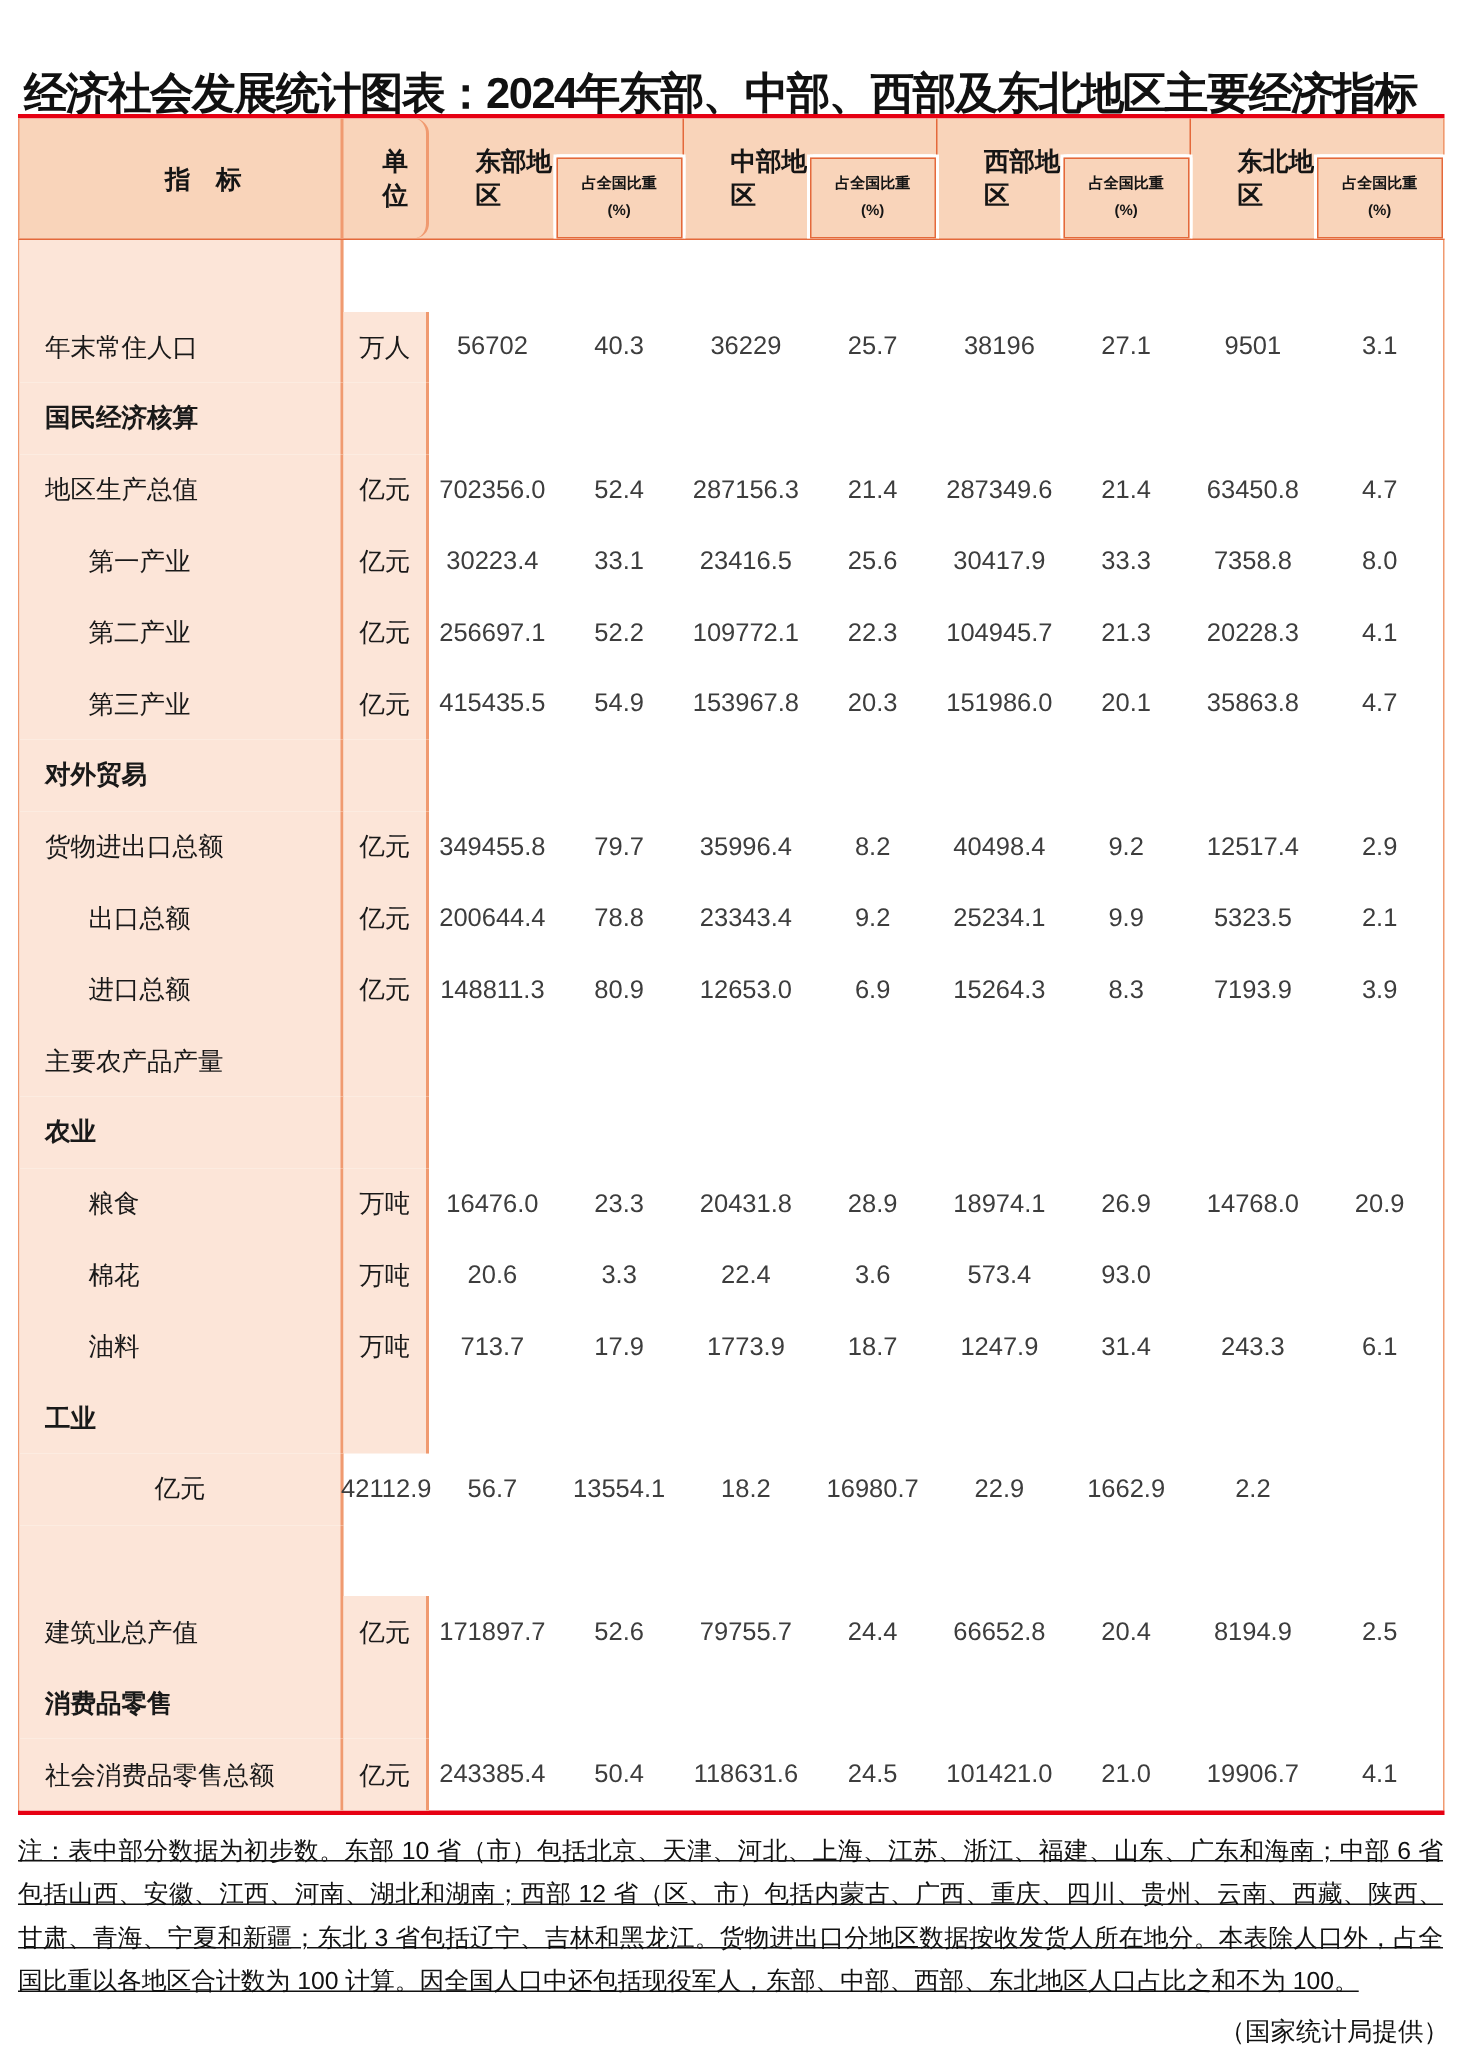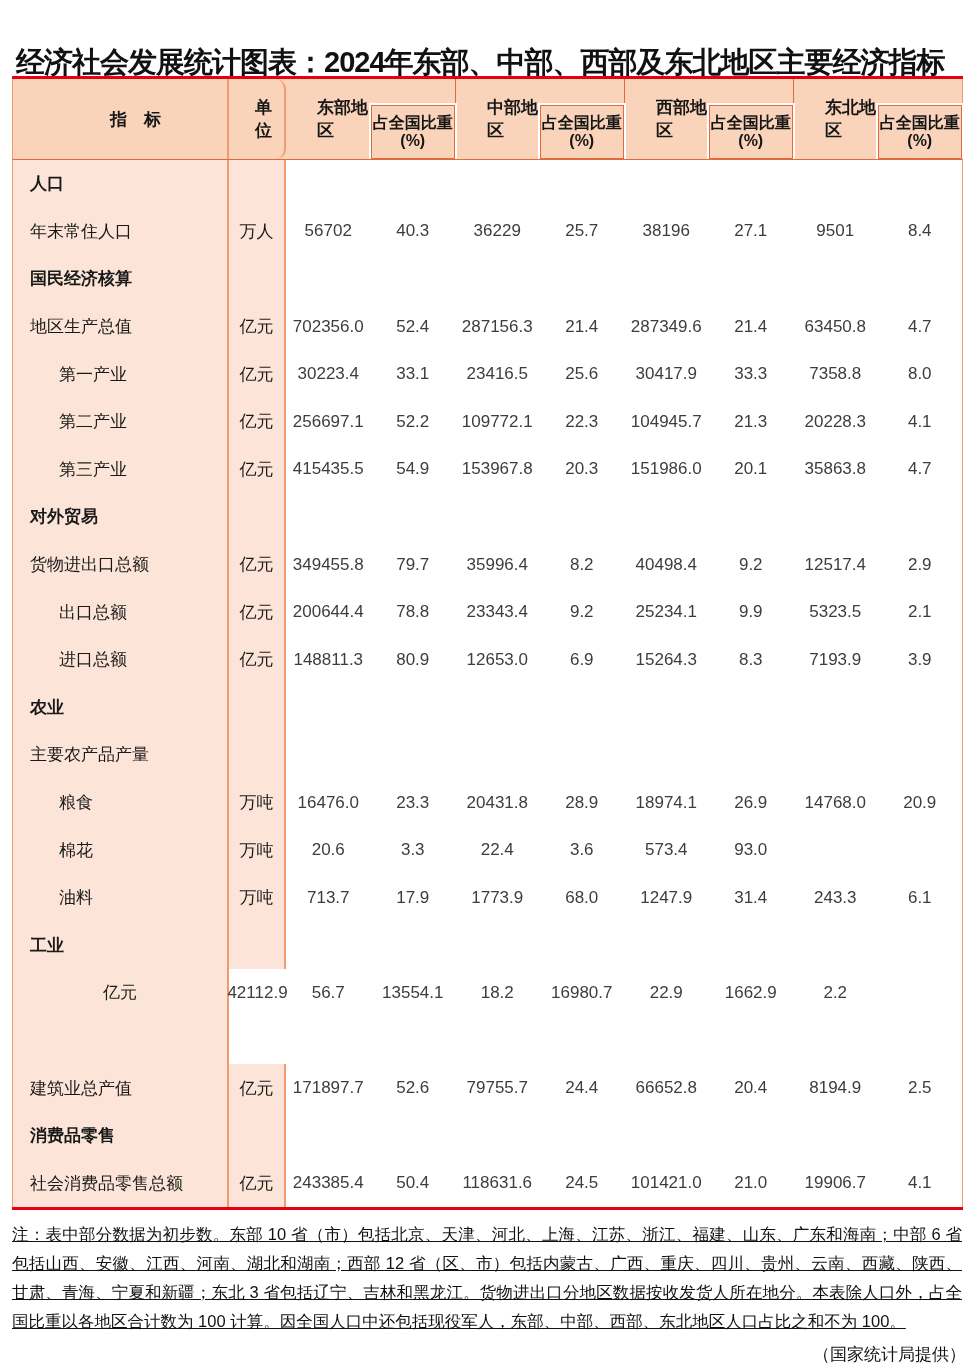--- a/index.html
+++ b/index.html
@@ -36,21 +36,21 @@
   .h-indicator{border-right:2px solid var(--soft);}
   .h-unit{border-right:2px solid var(--soft);border-radius:10px;}
   .h-region.gsep{border-left:1px solid var(--bord);}
   .h-share{position:relative;}
   .share-box{
     position:absolute;left:0;right:0;top:26px;bottom:0;
     border:1px solid var(--bord);
     box-shadow:0 -2px 0 #fff,-2px 0 0 #fff,2px 0 0 #fff,-2px -2px 0 #fff,2px -2px 0 #fff;
     background:var(--hdr);
     display:flex;flex-direction:column;align-items:center;justify-content:center;
-    font-size:16px;line-height:18px;font-weight:bold;
+    font-size:10px;line-height:18px;font-weight:bold;
   }
 
   .tbody{
     height:1047px;display:flex;flex-direction:column;background:#fff;
     border-left:1px solid var(--soft);border-right:1px solid var(--soft);
   }
   .row{flex:1;display:grid;grid-template-columns:216px 57px repeat(8,1fr);}
   .cell{display:flex;align-items:center;font-size:17px;}
   .c-indicator{background:var(--leftbg);border-right:2px solid var(--soft);padding-left:17px;color:#191919;}
   .row.indent .c-indicator{padding-left:46px;}
@@ -109,42 +109,41 @@
   <div class="h-cell h-share">
     <div class="share-box">
       <span>占全国比重</span>
       <span>(%)</span>
     </div>
   </div>
 </div>
 
     <div class="tbody" id="table-body">
         <div class="row section">
-    <div class="cell c-indicator">人口</div>
     <div class="cell c-unit"></div>
   <div class="cell c-value"></div>
           <div class="cell c-value"></div>
           <div class="cell c-value"></div>
           <div class="cell c-value"></div>
           <div class="cell c-value"></div>
           <div class="cell c-value"></div>
           <div class="cell c-value"></div>
           <div class="cell c-value"></div>
         </div>
         <div class="row">
     <div class="cell c-indicator">年末常住人口</div>
     <div class="cell c-unit">万人</div>
   <div class="cell c-value">56702</div>
           <div class="cell c-value">40.3</div>
           <div class="cell c-value">36229</div>
           <div class="cell c-value">25.7</div>
           <div class="cell c-value">38196</div>
           <div class="cell c-value">27.1</div>
           <div class="cell c-value">9501</div>
-          <div class="cell c-value">8.4</div>
+          <div class="cell c-value">3.1</div>
         </div>
         <div class="row section">
     <div class="cell c-indicator">国民经济核算</div>
     <div class="cell c-unit"></div>
   <div class="cell c-value"></div>
           <div class="cell c-value"></div>
           <div class="cell c-value"></div>
           <div class="cell c-value"></div>
           <div class="cell c-value"></div>
           <div class="cell c-value"></div>
@@ -240,34 +239,34 @@
     <div class="cell c-unit">亿元</div>
   <div class="cell c-value">148811.3</div>
           <div class="cell c-value">80.9</div>
           <div class="cell c-value">12653.0</div>
           <div class="cell c-value">6.9</div>
           <div class="cell c-value">15264.3</div>
           <div class="cell c-value">8.3</div>
           <div class="cell c-value">7193.9</div>
           <div class="cell c-value">3.9</div>
         </div>
+        <div class="row">
+    <div class="cell c-indicator">主要农产品产量</div>
+    <div class="cell c-unit"></div>
+  <div class="cell c-value"></div>
+          <div class="cell c-value"></div>
+          <div class="cell c-value"></div>
+          <div class="cell c-value"></div>
+          <div class="cell c-value"></div>
+          <div class="cell c-value"></div>
+          <div class="cell c-value"></div>
+          <div class="cell c-value"></div>
+        </div>
         <div class="row section">
     <div class="cell c-indicator">农业</div>
-    <div class="cell c-unit"></div>
-  <div class="cell c-value"></div>
-          <div class="cell c-value"></div>
-          <div class="cell c-value"></div>
-          <div class="cell c-value"></div>
-          <div class="cell c-value"></div>
-          <div class="cell c-value"></div>
-          <div class="cell c-value"></div>
-          <div class="cell c-value"></div>
-        </div>
-        <div class="row">
-    <div class="cell c-indicator">主要农产品产量</div>
     <div class="cell c-unit"></div>
   <div class="cell c-value"></div>
           <div class="cell c-value"></div>
           <div class="cell c-value"></div>
           <div class="cell c-value"></div>
           <div class="cell c-value"></div>
           <div class="cell c-value"></div>
           <div class="cell c-value"></div>
           <div class="cell c-value"></div>
         </div>
@@ -294,21 +293,21 @@
           <div class="cell c-value">93.0</div>
           <div class="cell c-value"></div>
           <div class="cell c-value"></div>
         </div>
         <div class="row indent">
     <div class="cell c-indicator">油料</div>
     <div class="cell c-unit">万吨</div>
   <div class="cell c-value">713.7</div>
           <div class="cell c-value">17.9</div>
           <div class="cell c-value">1773.9</div>
-          <div class="cell c-value">68.0</div>
+          <div class="cell c-value">18.7</div>
           <div class="cell c-value">1247.9</div>
           <div class="cell c-value">31.4</div>
           <div class="cell c-value">243.3</div>
           <div class="cell c-value">6.1</div>
         </div>
         <div class="row section">
     <div class="cell c-indicator">工业</div>
     <div class="cell c-unit"></div>
   <div class="cell c-value"></div>
           <div class="cell c-value"></div>

